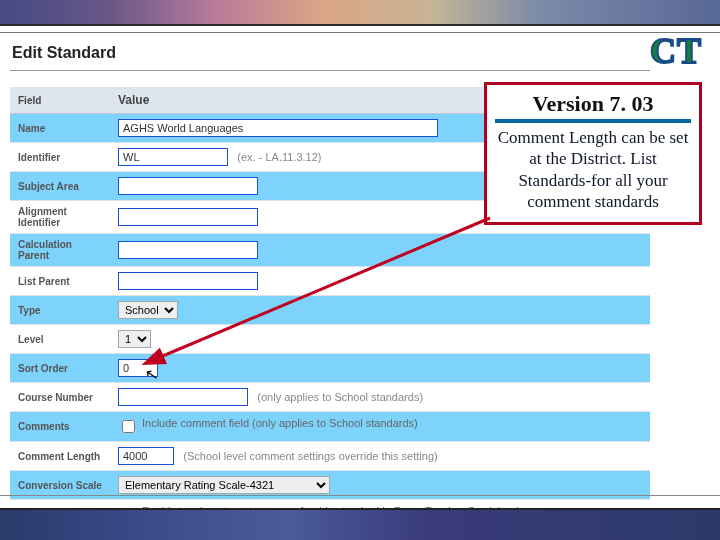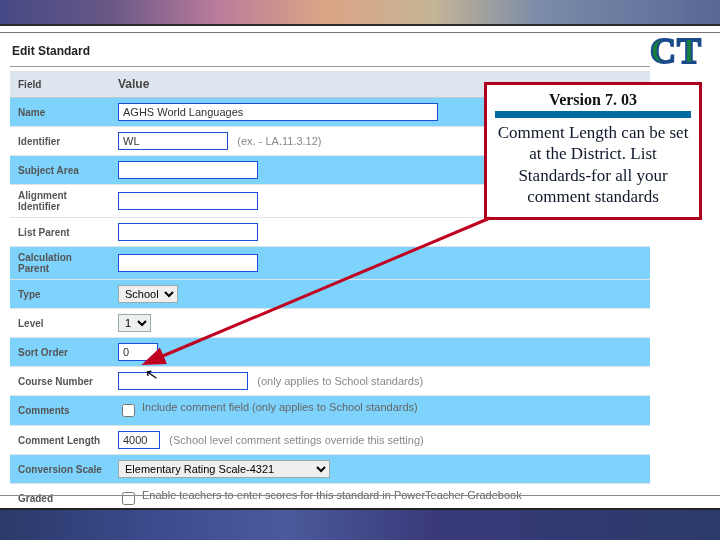--- a/index.html
+++ b/index.html
@@ -43,26 +43,26 @@
     background: #777;
     margin: 6px 0 2px 0;
   }
   .panel {
     position: absolute;
     top: 38px;
     left: 10px;
     width: 640px;
   }
   .panel-title {
-    font-size: 12px;
+    font-size: 16px;
     font-weight: bold;
     color: #222;
     padding: 6px 2px 8px 2px;
     border-bottom: 1px solid #999;
-    margin-bottom: 4px;
+    margin-bottom: 16px;
   }
   table.form {
     border-collapse: collapse;
     width: 100%;
   }
   .hdr td {
     background: #dde6ee;
     font-weight: bold;
     color: #444;
     padding: 6px 8px;
@@ -94,24 +94,24 @@
     top: 82px;
     right: 18px;
     width: 218px;
     background: #fff;
     border: 3px solid #b00020;
     padding: 6px 8px 10px 8px;
     text-align: center;
   }
   .callout .ver {
     font-family: "Times New Roman", serif;
-    font-size: 16px;
+    font-size: 22px;
     font-weight: bold;
     color: #111;
-    border-bottom: 7px solid #0369a1;
+    border-bottom: 4px solid #0369a1;
     padding-bottom: 2px;
     margin-bottom: 4px;
   }
   .callout .body {
     font-family: "Times New Roman", serif;
     font-size: 17px;
     line-height: 1.25;
     color: #0f172a;
   }
   svg.arrow {
@@ -171,27 +171,27 @@
     <tr class="row alt">
       <td class="label-col">Subject Area</td>
       <td><input type="text" style="width: 140px;" value=""></td>
     </tr>
 
     <tr class="row">
       <td class="label-col">Alignment Identifier</td>
       <td><input type="text" style="width: 140px;" value=""></td>
     </tr>
 
+    <tr class="row alt">
+      <td class="label-col">Calculation Parent</td>
+      <td><input type="text" style="width: 140px;" value=""></td>
+    </tr>
+
     <tr class="row">
       <td class="label-col">List Parent</td>
-      <td><input type="text" style="width: 140px;" value=""></td>
-    </tr>
-
-    <tr class="row alt">
-      <td class="label-col">Calculation Parent</td>
       <td><input type="text" style="width: 140px;" value=""></td>
     </tr>
 
     <tr class="row alt">
       <td class="label-col">Type</td>
       <td><select><option>School</option></select></td>
     </tr>
 
     <tr class="row">
       <td class="label-col">Level</td>
@@ -217,21 +217,21 @@
         <label class="chk-wrap">
           <input type="checkbox" style="">
           <span>Include comment field (only applies to School standards)</span>
         </label>
       </td>
     </tr>
 
     <tr class="row">
       <td class="label-col">Comment Length</td>
       <td>
-        <input type="text" style="width: 42px;" value="4000">
+        <input type="text" style="width: 56px;" value="4000">
         <span class="hint">(School level comment settings override this setting)</span>
       </td>
     </tr>
 
     <tr class="row alt">
       <td class="label-col">Conversion Scale</td>
       <td><select style="width:212px"><option>Elementary Rating Scale-4321</option></select></td>
     </tr>
 
     <tr class="row">

